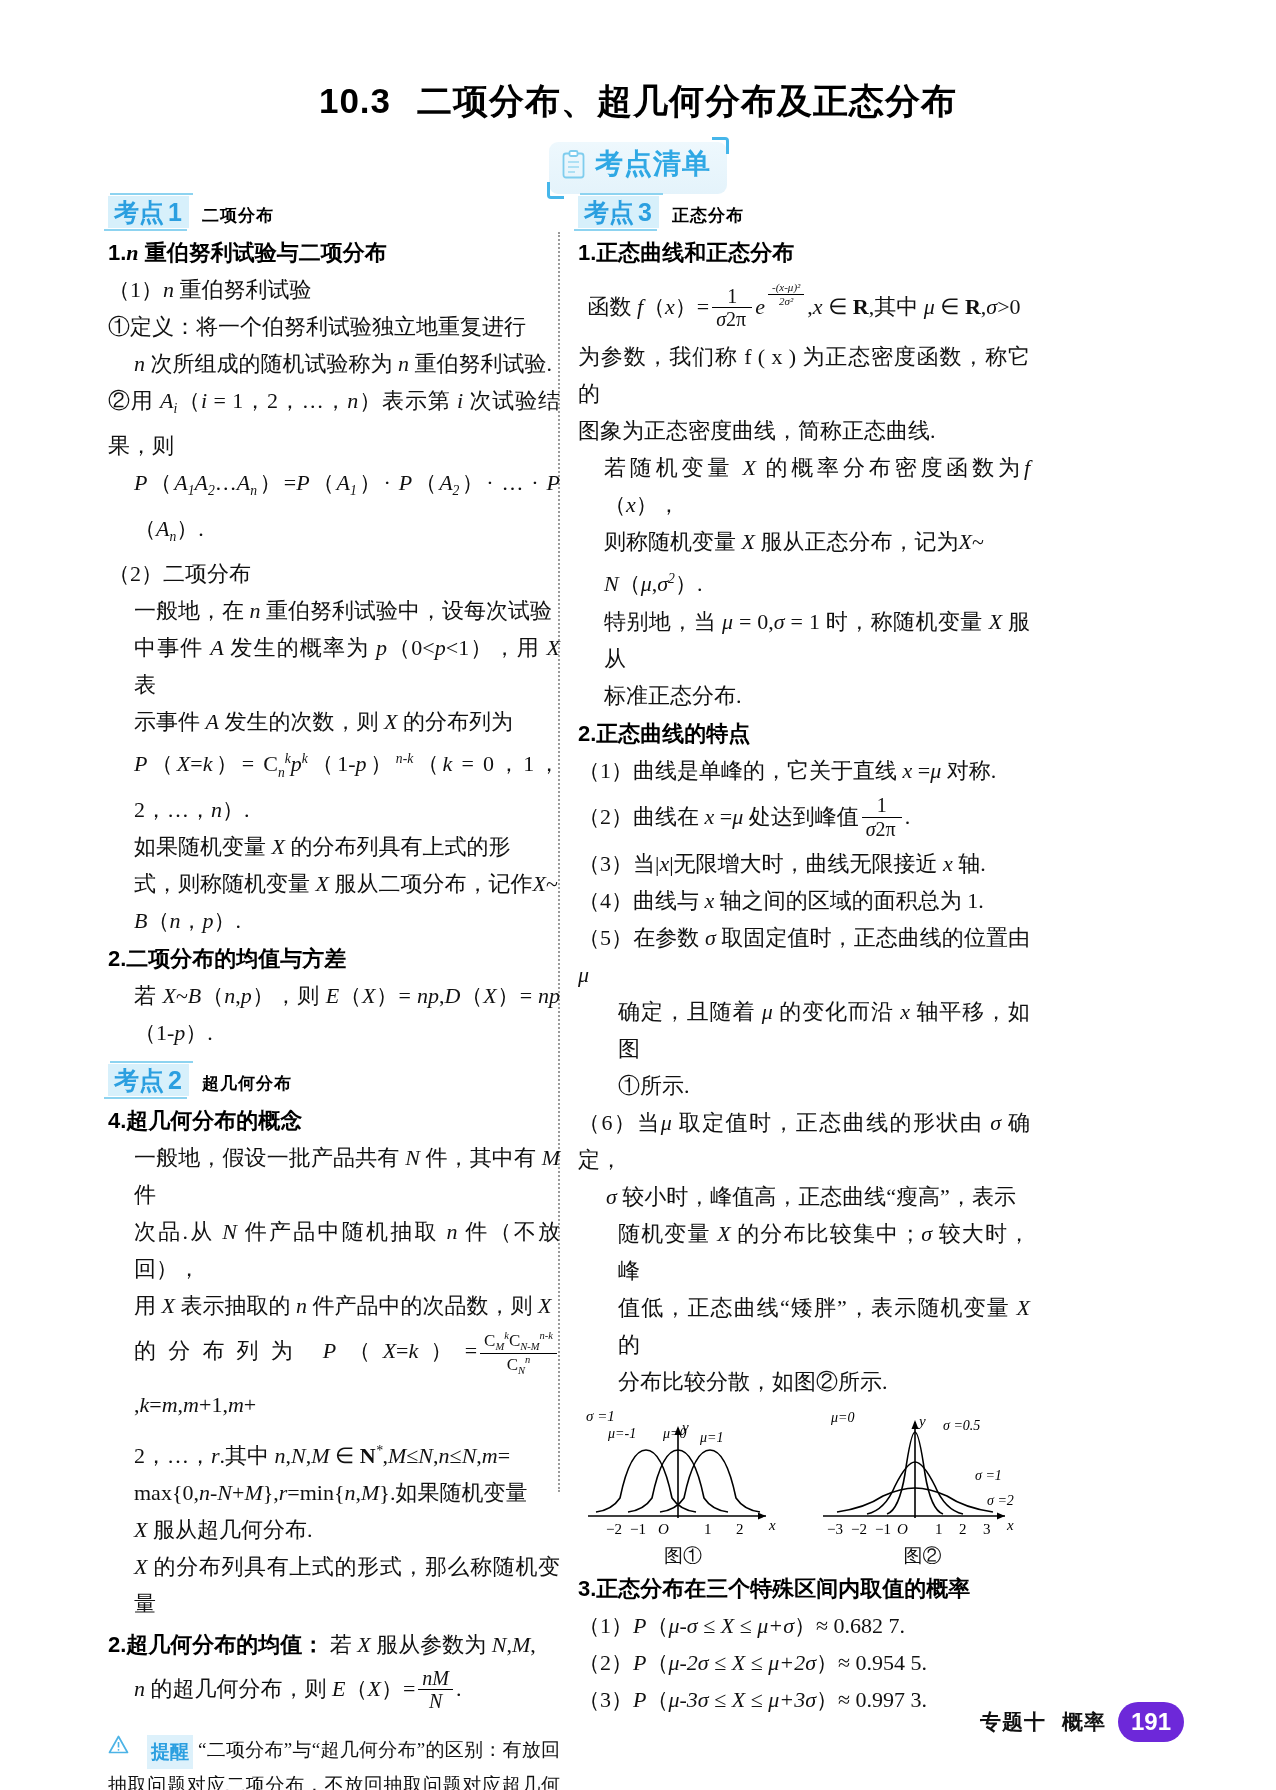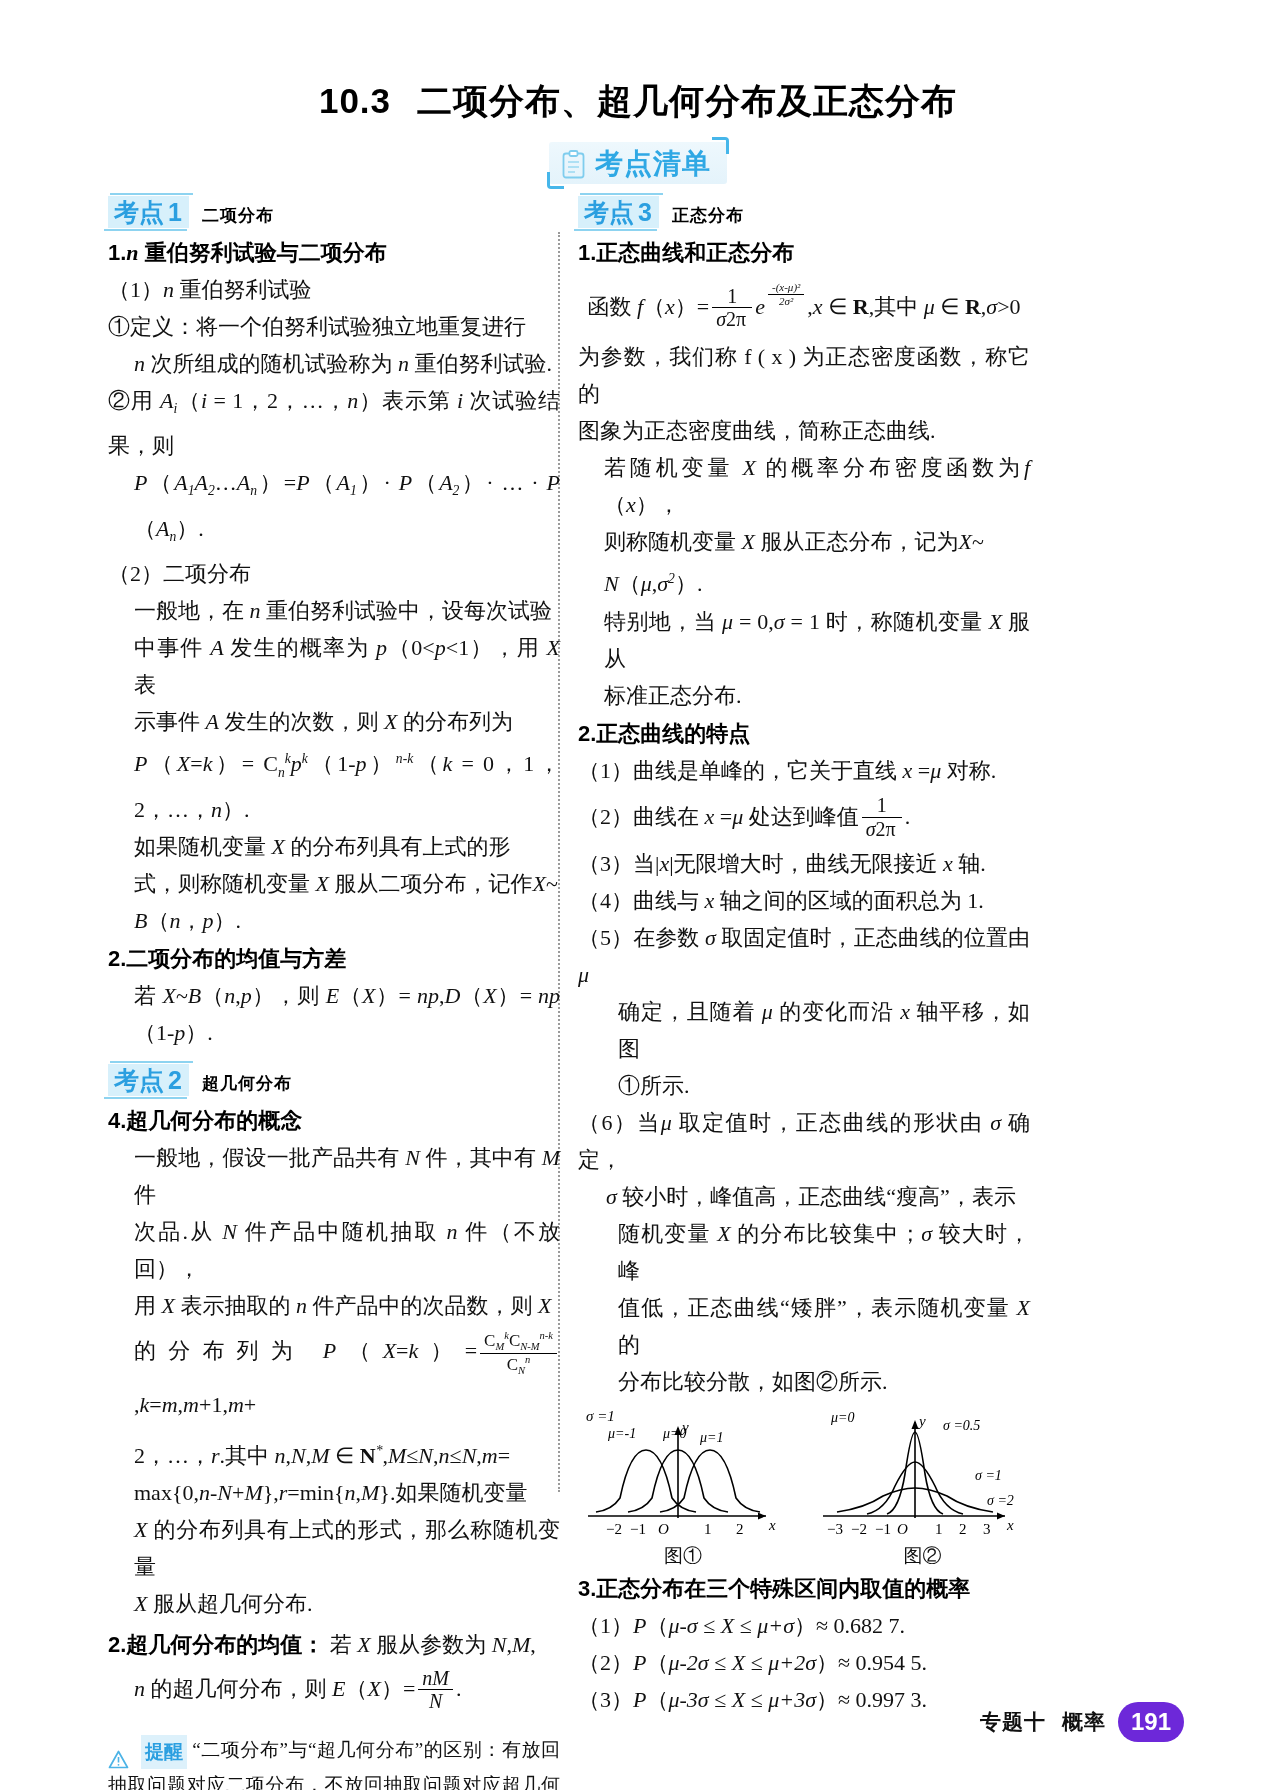--- a/index.html
+++ b/index.html
@@ -27,22 +27,22 @@
 
   
   .banner{
     position:absolute;left:0;top:142px;width:1276px;
     display:flex;justify-content:center;align-items:center;
   }
   .banner-inner{
     position:relative;
     display:flex;align-items:center;gap:9px;
     background:linear-gradient(180deg,#eef8fd 0%,#e4f3fb 100%);
-    padding:3px 16px 1px 12px;
-    border-radius:3px;
+    padding:3px 16px 11px 12px;
+    border-radius:9px;
   }
   .banner-inner:after{
     content:"";position:absolute;right:-2px;top:-5px;
     width:14px;height:14px;
     border-top:3px solid #46b6ea;border-right:3px solid #46b6ea;
     border-top-right-radius:4px;
   }
   .banner-inner:before{
     content:"";position:absolute;left:-2px;bottom:-5px;
     width:14px;height:14px;
@@ -120,21 +120,21 @@
   .frac .nu{display:block;border-bottom:1.2px solid #000;padding:0 4px;font-size:20px;}
   .frac .de{display:block;padding:0 4px;font-size:20px;}
   .frac.sm .nu,.frac.sm .de{font-size:17px;}
   sup.s{font-size:0.62em;vertical-align:super;font-style:italic;}
   sub.s{font-size:0.62em;vertical-align:sub;font-style:italic;}
   .sqrt{display:inline-block;}
   .sqrt > .rad{border-top:1.2px solid #000;padding:0 2px 0 1px;margin-left:-1px;}
 
   
   .note{margin-top:16px;}
-  .note-head{display:inline-flex;align-items:flex-end;gap:12px;vertical-align:middle;}
+  .note-head{display:inline-flex;align-items:flex-start;gap:18px;vertical-align:middle;}
   .warn-icon{width:21px;height:19px;}
   .note-label{
     background:#ddf1fb;color:#2b9fe0;
     font-family:"Liberation Sans",sans-serif;font-weight:bold;
     font-size:19px;padding:1px 4px;
   }
   .note-body{
     font-size:19px;line-height:32px;
     font-family:"Liberation Serif",serif;
     text-align:justify;
@@ -216,22 +216,22 @@
       <span class="kd-title">超几何分布</span>
     </div>
 
     <div class="sub">4.超几何分布的概念</div>
     <p class="t ind">一般地，假设一批产品共有 <span class="it">N</span> 件，其中有 <span class="it">M</span> 件</p>
     <p class="t ind">次品.从 <span class="it">N</span> 件产品中随机抽取 <span class="it">n</span> 件（不放回），</p>
     <p class="t ind">用 <span class="it">X</span> 表示抽取的 <span class="it">n</span> 件产品中的次品数，则 <span class="it">X</span></p>
     <p class="t ind" style="line-height:54px;">的分布列为 <span class="it">P</span>（<span class="it">X</span>=<span class="it">k</span>）=<span class="frac sm"><span class="nu">C<sub class="s">M</sub><sup class="s">k</sup>C<sub class="s">N-M</sub><sup class="s">n-k</sup></span><span class="de">C<sub class="s">N</sub><sup class="s">n</sup></span></span>,<span class="it">k</span>=<span class="it">m</span>,<span class="it">m</span>+1,<span class="it">m</span>+</p>
     <p class="t ind">2，…，<span class="it">r</span>.其中 <span class="it">n</span>,<span class="it">N</span>,<span class="it">M</span> ∈ <span class="bb">N</span><sup class="s">*</sup>,<span class="it">M</span>≤<span class="it">N</span>,<span class="it">n</span>≤<span class="it">N</span>,<span class="it">m</span>=</p>
     <p class="t ind">max{0,<span class="it">n</span>-<span class="it">N</span>+<span class="it">M</span>},<span class="it">r</span>=min{<span class="it">n</span>,<span class="it">M</span>}.如果随机变量</p>
+    <p class="t ind"><span class="it">X</span> 服从超几何分布.</p>
     <p class="t ind"><span class="it">X</span> 的分布列具有上式的形式，那么称随机变量</p>
-    <p class="t ind"><span class="it">X</span> 服从超几何分布.</p>
 
     <p class="t" style="margin-top:4px;"><span class="sub" style="display:inline;">2.超几何分布的均值：</span> 若 <span class="it">X</span> 服从参数为 <span class="it">N</span>,<span class="it">M</span>,</p>
     <p class="t ind" style="line-height:52px;"><span class="it">n</span> 的超几何分布，则 <span class="it">E</span>（<span class="it">X</span>）=<span class="frac"><span class="nu"><span class="it">nM</span></span><span class="de"><span class="it">N</span></span></span>.</p>
 
     <div class="note">
       <p class="note-body">
         <span class="note-head">
           <svg class="warn-icon" viewBox="0 0 21 19">
             <path d="M10.5 1.5 L19.5 17.5 L1.5 17.5 Z" fill="none" stroke="#4cb3e6" stroke-width="1.7" stroke-linejoin="round"></path>
             <line x1="10.5" y1="7" x2="10.5" y2="12.5" stroke="#4cb3e6" stroke-width="1.6"></line>

